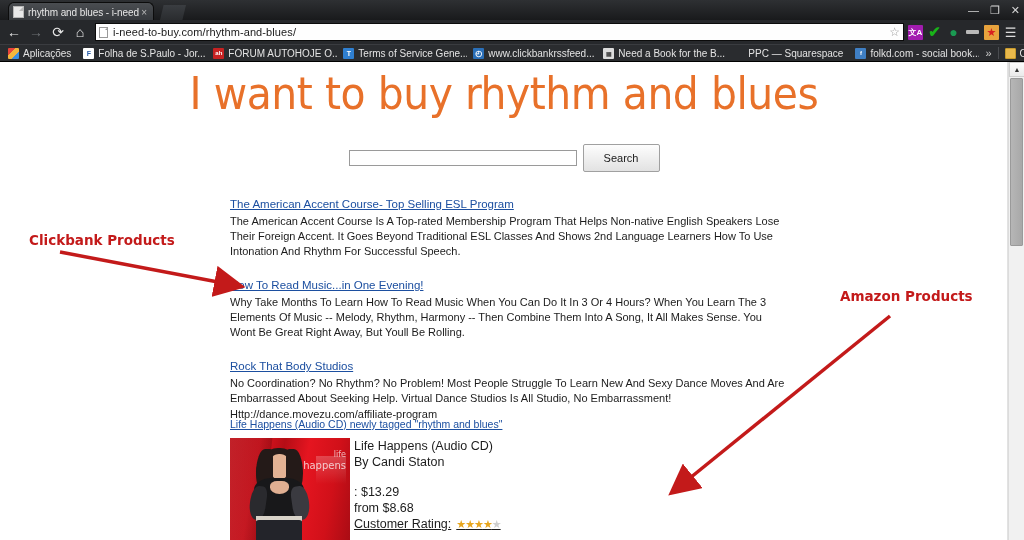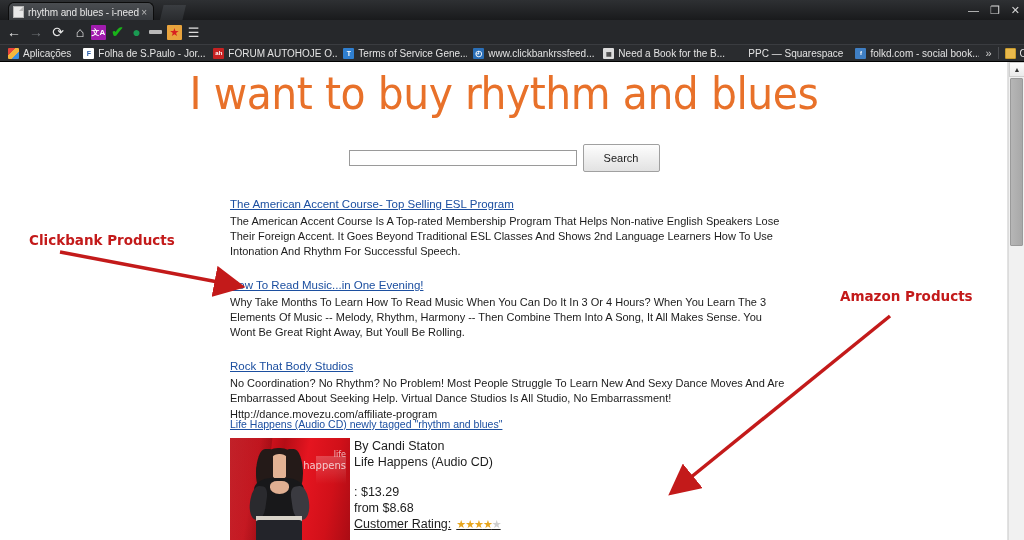--- a/index.html
+++ b/index.html
@@ -307,20 +307,25 @@
         <span>✕</span>
       </div>
     </div>
 
     <div class="navbar">
       <div class="navbtn">←</div>
       <div class="navbtn dim">→</div>
       <div class="navbtn">⟳</div>
       <div class="navbtn">⌂</div>
 
+      <div class="omnibox">
+        <div class="omni-icon"></div>
+        <div class="omni-url">i-need-to-buy.com/rhythm-and-blues/</div>
+        <div class="omni-star">☆</div>
+      </div>
 
       <div class="toolicons">
         <div class="ti ti-translate">文A</div>
         <div class="ti ti-check">✔</div>
         <div class="ti ti-circle">●</div>
         <div class="ti">
             <div class="ti-bar"></div>
           </div>
         <div class="ti ti-star">★</div>
         <div class="ti ti-menu">☰</div>
@@ -417,22 +422,22 @@
               <div class="fig-belt"></div>
               <div class="fig-jeans"></div>
             </div>
             <div class="album-text">
               <div class="lt">life</div>
               <div class="lh">happens</div>
             </div>
           </div>
 
           <div class="amazon-info">
+            <div>Life Happens (Audio CD)</div>
             <div>By Candi Staton</div>
-            <div>Life Happens (Audio CD)</div>
             <div class="gap"></div>
             <div>: $13.29</div>
             <div>from $8.68</div>
             <div class="rating-row">
               <span>Customer Rating:</span>
               <span class="stars">
                 <span class="star-on">★</span>
                   <span class="star-on">★</span>
                   <span class="star-on">★</span>
                   <span class="star-on">★</span>

